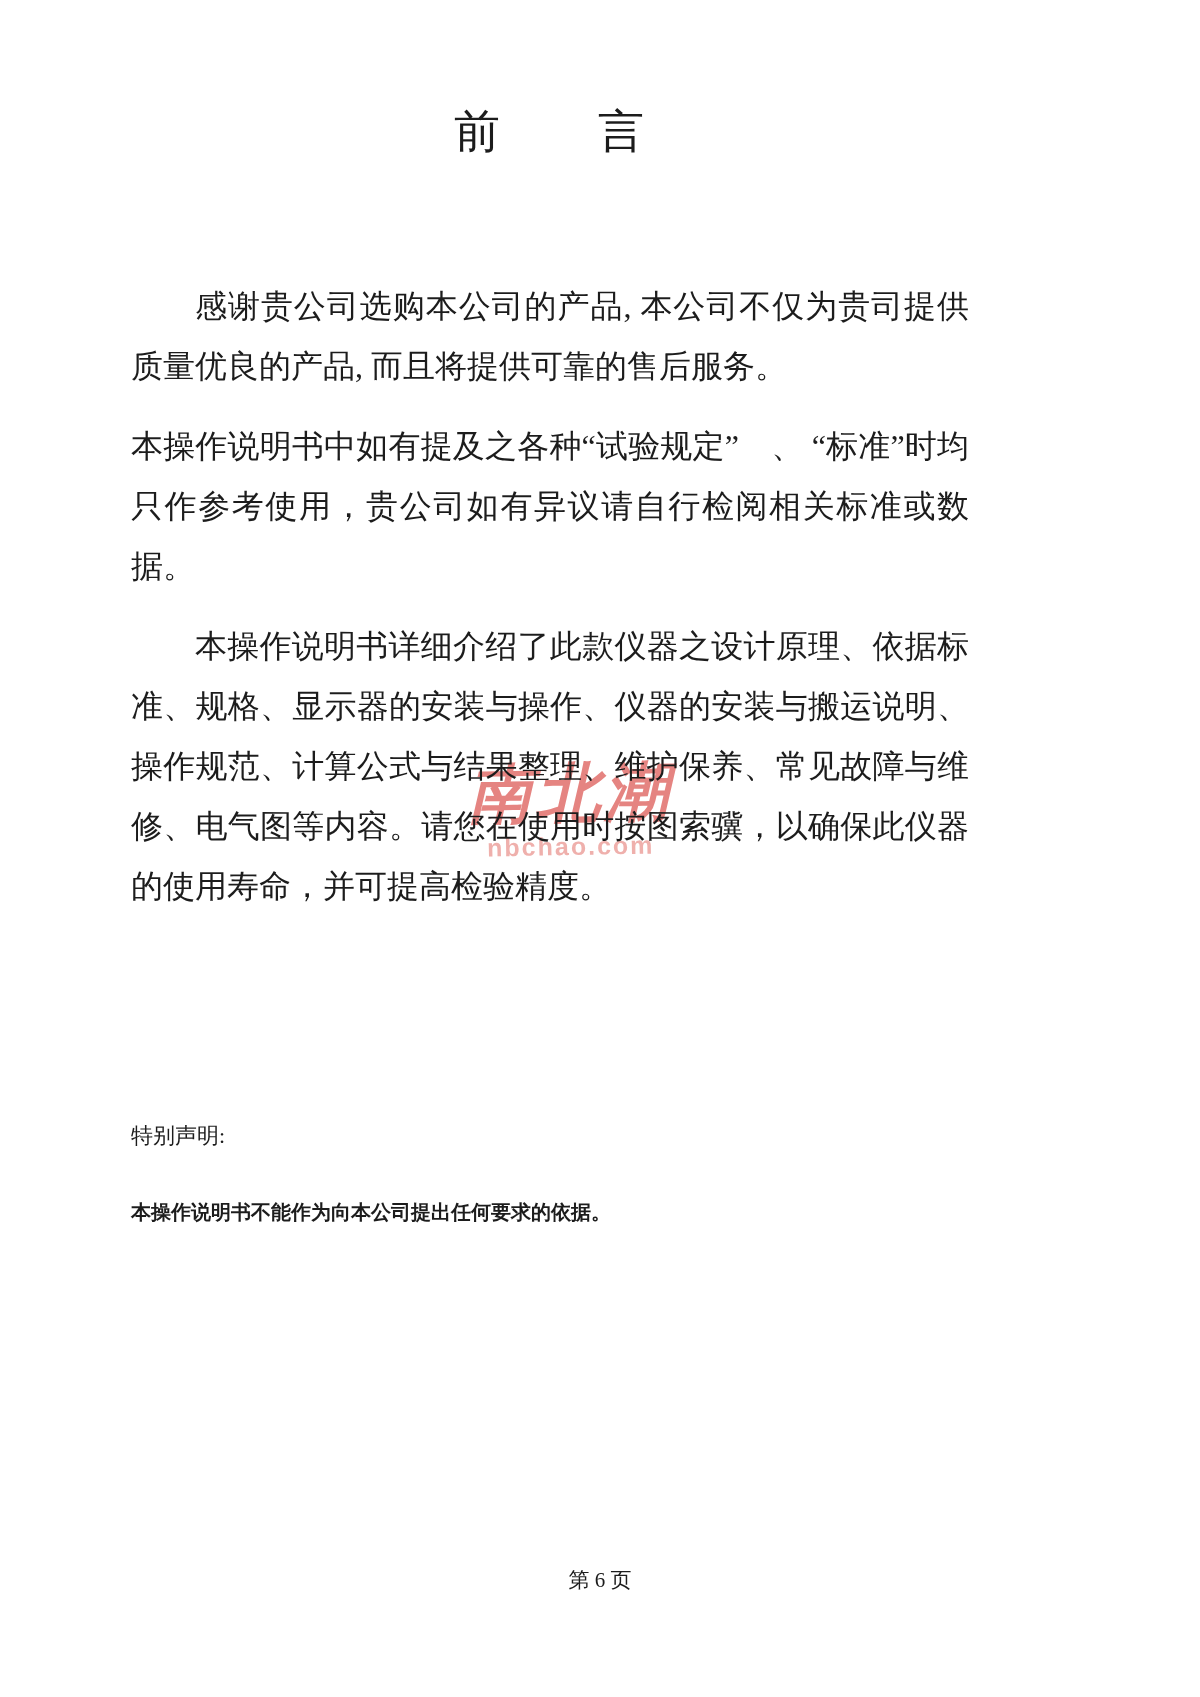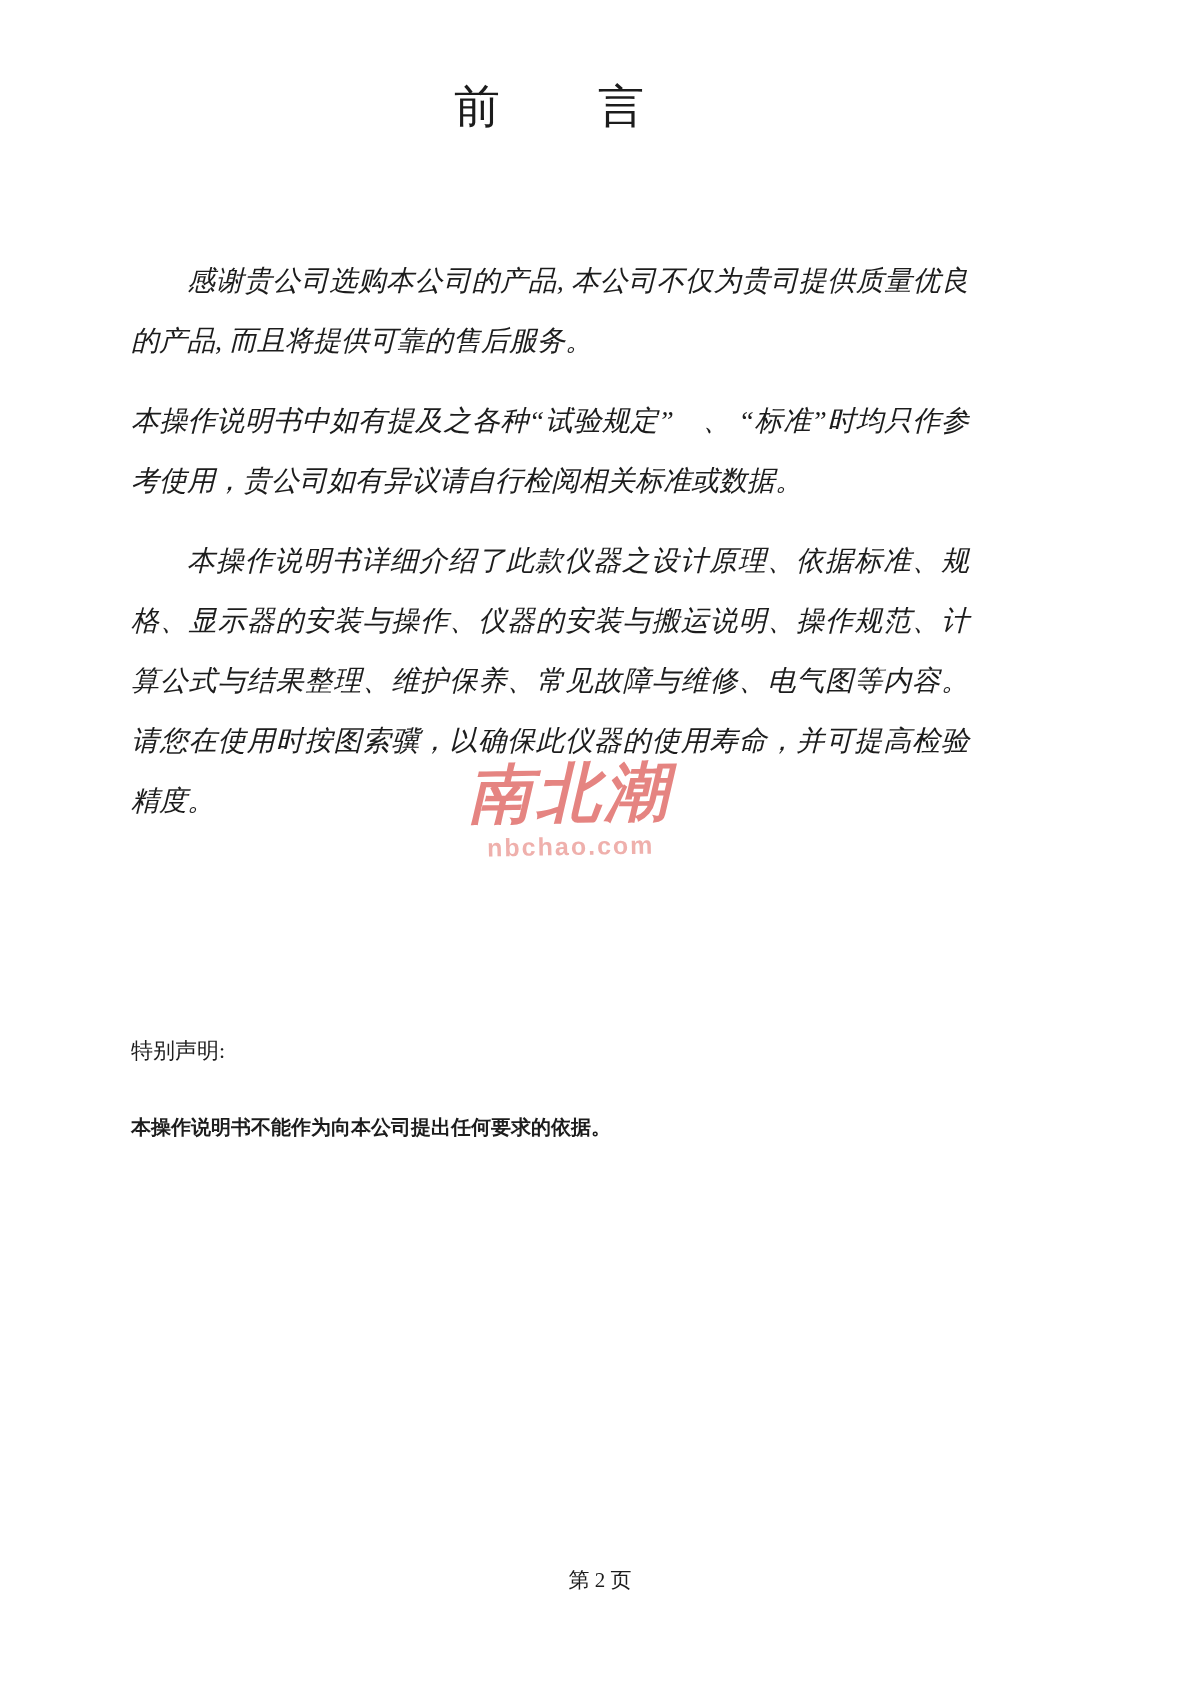--- a/index.html
+++ b/index.html
@@ -18,37 +18,36 @@
     background:var(--page-bg,#fff);
     overflow:hidden;
     font-family:"Liberation Serif","DejaVu Serif",serif;
     color:var(--text-color,#1c1c1c);
   }
   .content{
     position:absolute;
     left:131px;
     top:0;
     width:838px;
-    padding-top:78px;
+    padding-top:103px;
     z-index:1;
   }
   .title{
     margin:0;
     font-size:46px;
     line-height:58px;
     font-weight:normal;
     text-align:center;
     letter-spacing:2px;
   }
   .para{
     margin:0 0 20px 0;
-    font-size:28px;
+    font-size:32px;
     line-height:60px;
     text-align:justify;
-    font-style:italic;
   }
   .para.indent{ text-indent:2em; }
   .para.first{ margin-top:115px; }
   .note-heading{
     margin:190px 0 0 0;
     font-size:22px;
     line-height:60px;
   }
   .note-line{
     margin:16px 0 0 0;
@@ -110,16 +109,16 @@
 
     <p class="para indent first">感谢贵公司选购本公司的产品, 本公司不仅为贵司提供质量优良的产品, 而且将提供可靠的售后服务。</p>
     <p class="para">本操作说明书中如有提及之各种“试验规定”　、 “标准”时均只作参考使用，贵公司如有异议请自行检阅相关标准或数据。</p>
     <p class="para indent">本操作说明书详细介绍了此款仪器之设计原理、依据标准、规格、显示器的安装与操作、仪器的安装与搬运说明、操作规范、计算公式与结果整理、维护保养、常见故障与维修、电气图等内容。请您在使用时按图索骥，以确保此仪器的使用寿命，并可提高检验精度。</p>
 
     <p class="note-heading">特别声明:</p>
     <p class="note-line">本操作说明书不能作为向本公司提出任何要求的依据。</p>
   </div>
 
   <div class="footer">
-    <span>第 2 页</span>
+    <span>第 6 页</span>
   </div>
 
 </div>
 
 </body></html>

